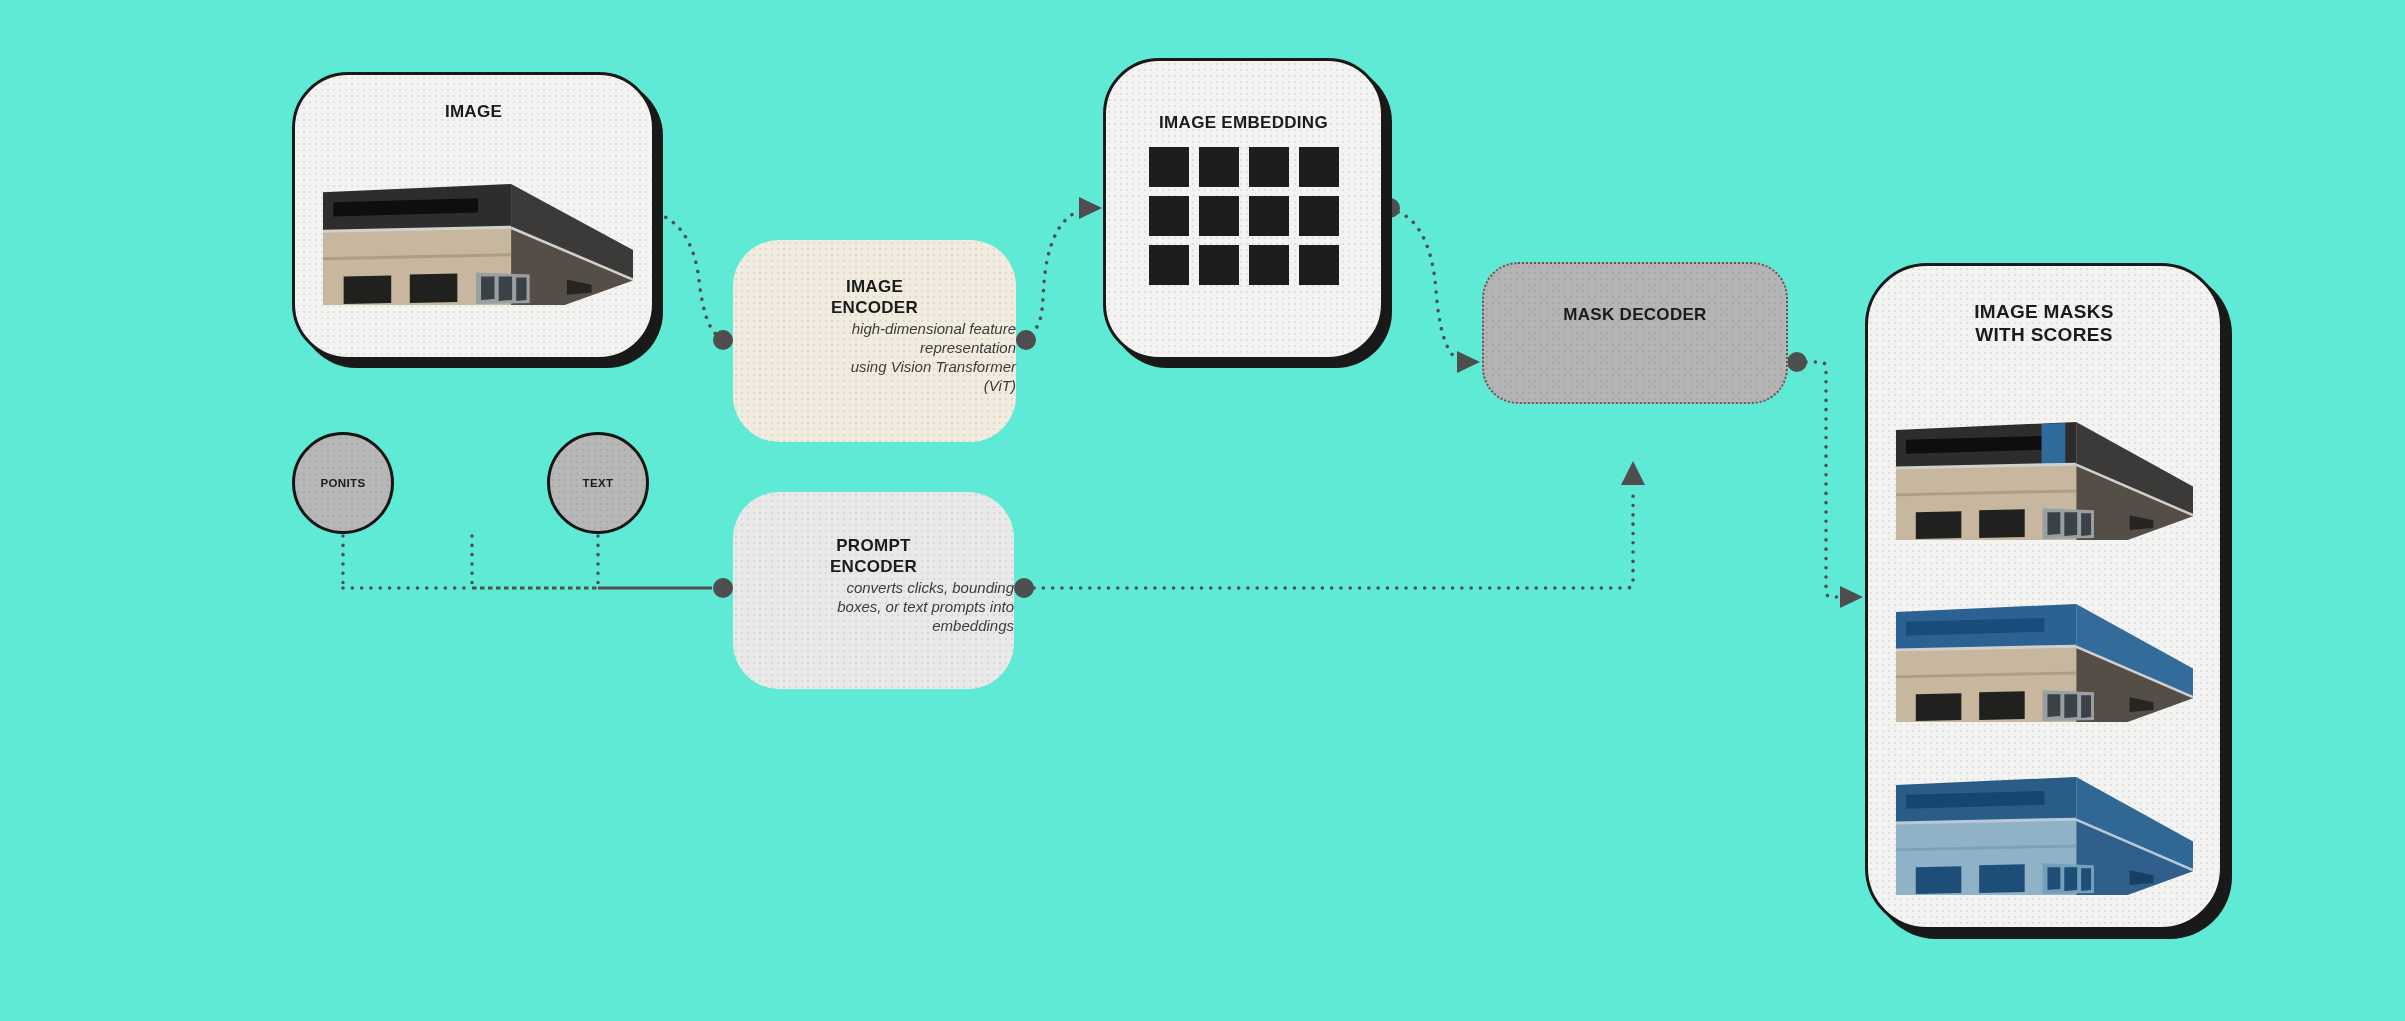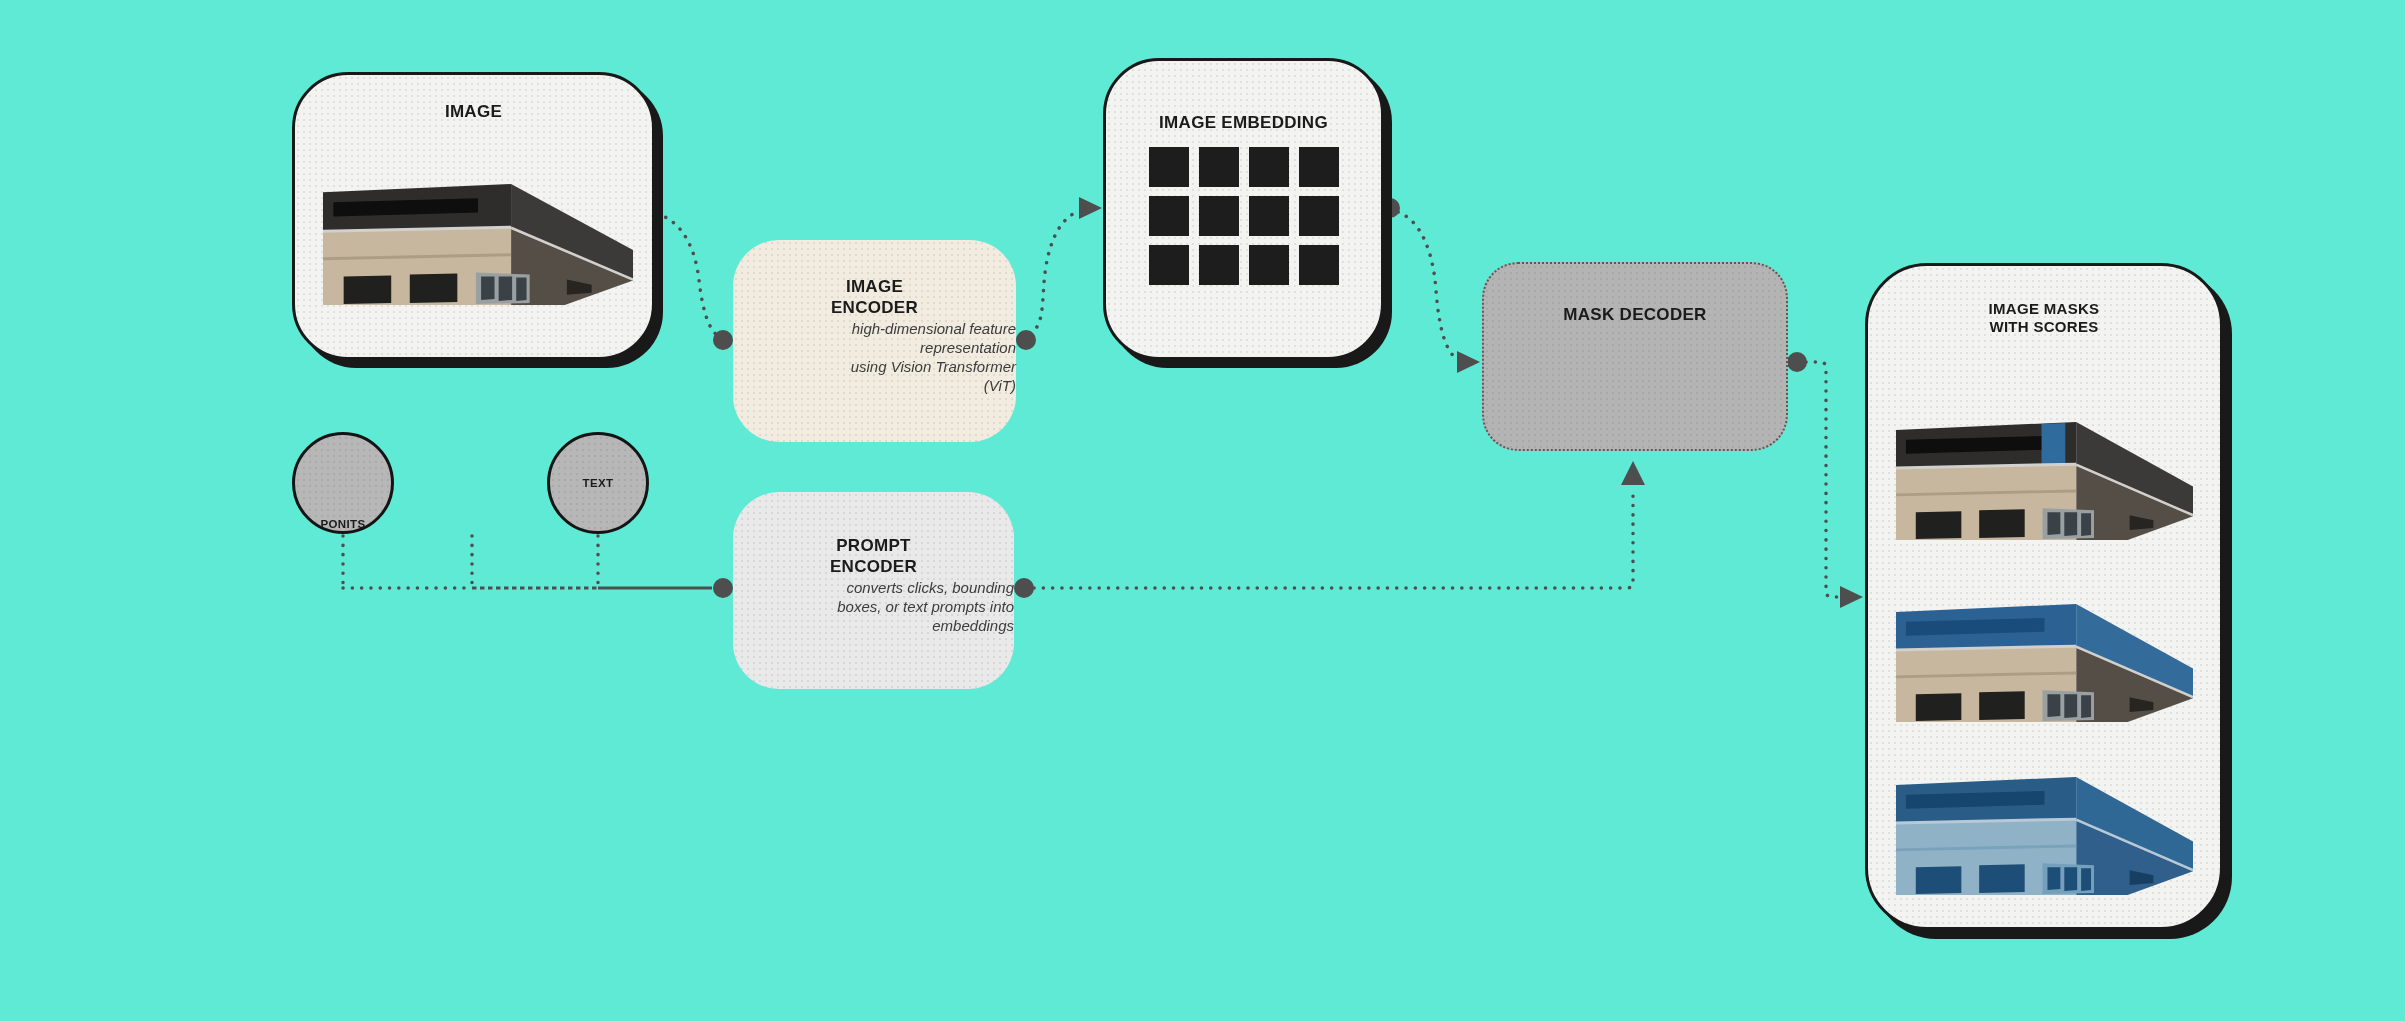--- a/index.html
+++ b/index.html
@@ -131,41 +131,41 @@
         <div class="embed-cell" style="background-color: rgb(29, 29, 29);"></div>
         <div class="embed-cell" style="background-color: rgb(29, 29, 29);"></div>
         <div class="embed-cell" style="background-color: rgb(29, 29, 29);"></div>
         <div class="embed-cell" style="background-color: rgb(29, 29, 29);"></div>
         <div class="embed-cell" style="background-color: rgb(29, 29, 29);"></div>
         <div class="embed-cell" style="background-color: rgb(29, 29, 29);"></div>
         <div class="embed-cell" style="background-color: rgb(29, 29, 29);"></div>
       </div>
   </div>
 
-  <div class="node soft decoder texture" style="left: 1482px; top: 262px; width: 306px; height: 189px; padding-top: 41px; background-color: rgb(180, 180, 180);">
+  <div class="node soft decoder texture" style="left: 1482px; top: 262px; width: 306px; height: 142px; padding-top: 41px; background-color: rgb(180, 180, 180);">
     <div class="node-title">MASK DECODER</div>
   </div>
 
   <div class="node soft texture" style="left: 733px; top: 492px; width: 281px; height: 197px; padding-top: 44px; background-color: rgb(233, 233, 233);">
     <div class="node-title">PROMPT
 ENCODER</div>
     <div class="node-desc">converts clicks, bounding
 boxes, or text prompts into
 embeddings</div>
   </div>
 
-  <div class="prompt-circle texture" style="left: 292px; top: 432px; background-color: rgb(183, 183, 183); align-items: flex-end;">
+  <div class="prompt-circle texture" style="left: 292px; top: 432px; background-color: rgb(183, 183, 183);">
     <div class="node-title">PONITS</div>
   </div>
   <div class="prompt-circle texture" style="left: 547px; top: 432px; background-color: rgb(183, 183, 183); text-align: center;">
     <div class="node-title">TEXT</div>
   </div>
 
   <div class="node box-outlined texture" style="left:1865px;top:263px;width:358px;height:667px;border-radius:62px;box-shadow:9px 9px 0 0 #191919;padding-top:34px;">
-    <div class="node-title" style="font-size:15px;">IMAGE MASKS
+    <div class="node-title" style="font-size:19px;">IMAGE MASKS
 WITH SCORES</div>
     <div class="building" style="left:28px;top:155px;width:297px;height:119px;">
         <svg viewBox="0 0 300 120" width="100%" height="100%" preserveAspectRatio="none">
           <polygon points="182,1 300,66 300,96 182,45" fill="#3b3a39"></polygon>
           <polygon points="0,9 182,1 182,45 0,49" fill="#2e2d2c"></polygon>
           <polygon points="10,19 150,15 150,29 10,33" fill="#0e0e0e"></polygon>
           <polygon points="147,3 171,2 171,44 147,45" fill="#2f6b9d"></polygon>
           <polygon points="182,45 300,96 234,120 182,120" fill="#554e46"></polygon>
           <polygon points="236,95 260,100 260,108 236,110" fill="#262522"></polygon>
           <line x1="182" y1="44" x2="300" y2="95" stroke="#d2d0cc" stroke-width="2.5"></line>

